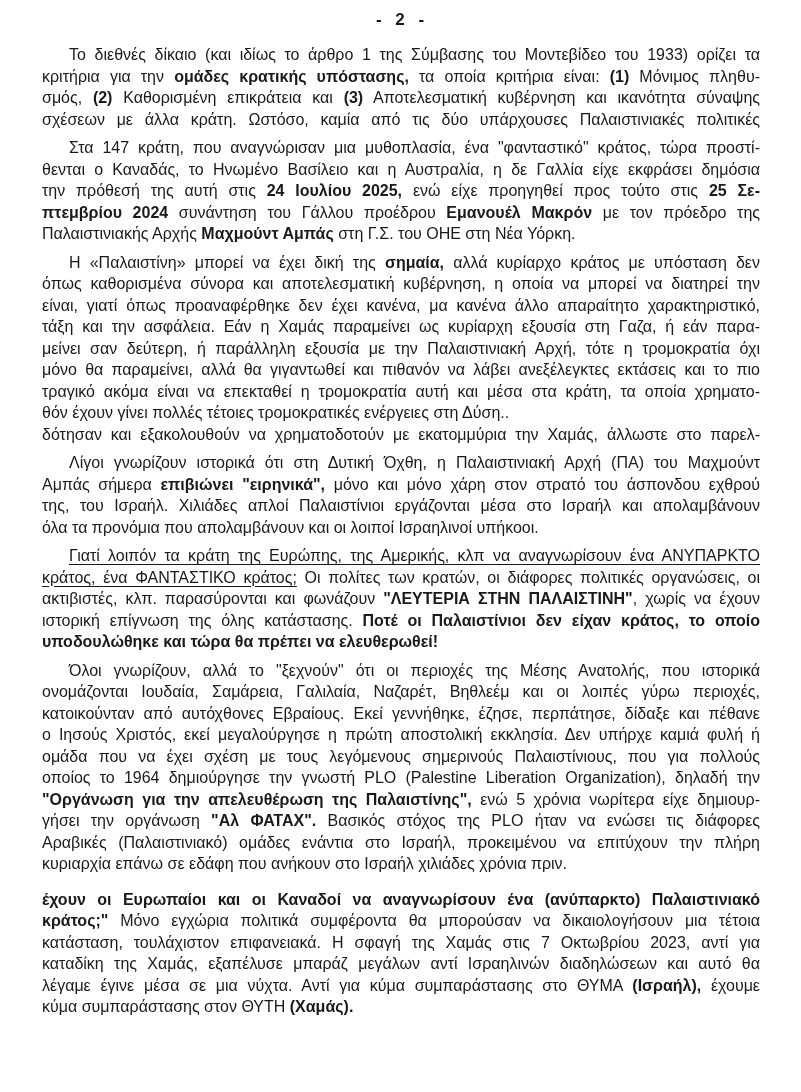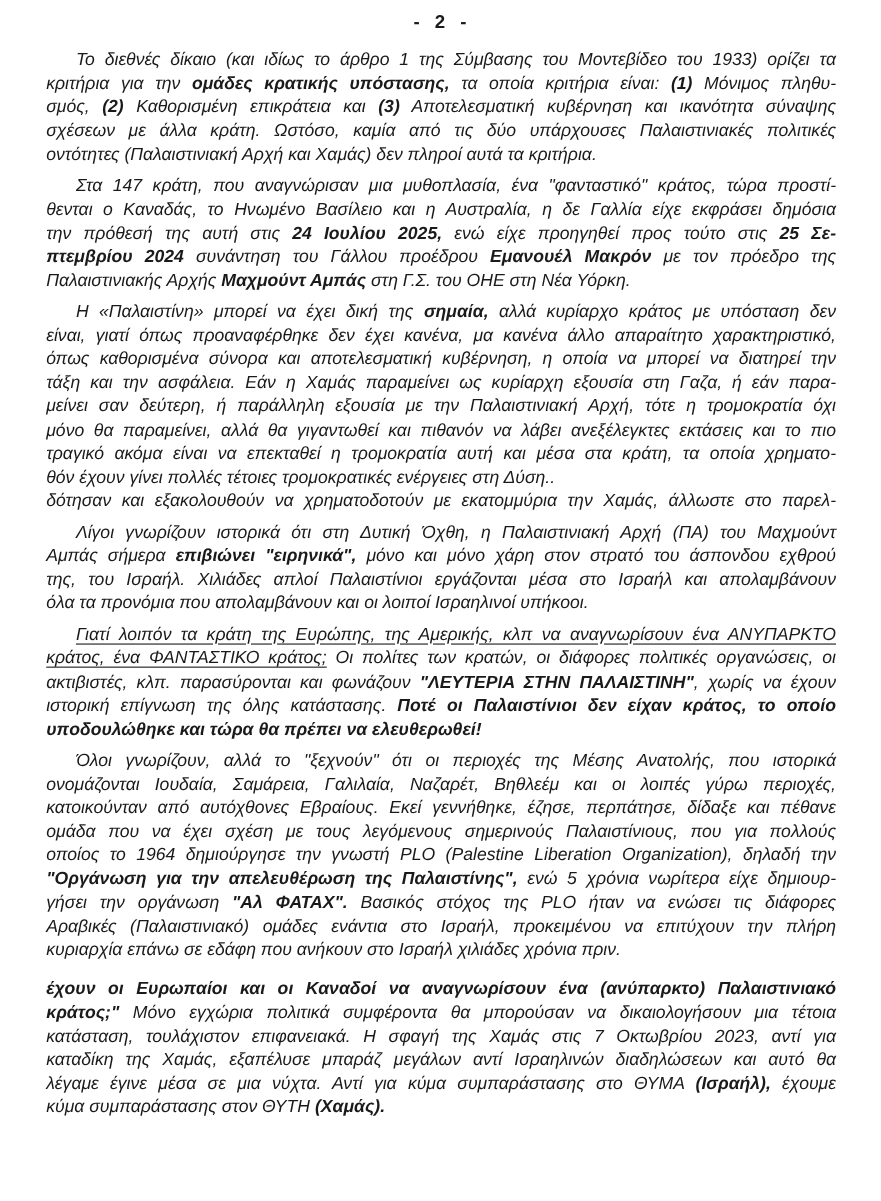--- a/index.html
+++ b/index.html
@@ -26,21 +26,20 @@
     font-size: 17px;
     font-weight: bold;
     word-spacing: 7px;
     letter-spacing: 1px;
   }
   .doc-body {
     position: absolute;
     left: 42px;
     top: 44px;
     width: 718px;
-    font-style: italic;
   }
   .para {
     margin: 0 0 7px 0;
   }
   .para.space-before {
     margin-top: 14px;
   }
   .line {
     font-size: 16px;
     line-height: 21.5px;
@@ -67,33 +66,32 @@
 <body>
 
 <div class="page">
   <div class="page-header">- 2 -</div>
   <div class="doc-body">
       <div class="para">
         <div class="line indent"><span class="">Το διεθνές δίκαιο (και ιδίως το άρθρο 1 της Σύμβασης του Μοντεβίδεο του 1933) ορίζει τα</span></div>
         <div class="line"><span class="">κριτήρια για την </span><span class="seg-bold ">ομάδες κρατικής υπόστασης,</span><span class=""> τα οποία κριτήρια είναι: </span><span class="seg-bold ">(1)</span><span class=""> Μόνιμος πληθυ-</span></div>
         <div class="line"><span class="">σμός, </span><span class="seg-bold ">(2)</span><span class=""> Καθορισμένη επικράτεια και </span><span class="seg-bold ">(3)</span><span class=""> Αποτελεσματική κυβέρνηση και ικανότητα σύναψης</span></div>
         <div class="line"><span class="">σχέσεων με άλλα κράτη. Ωστόσο, καμία από τις δύο υπάρχουσες Παλαιστινιακές πολιτικές</span></div>
-        <div class="line no-just"><span class="">οντότητες (Παλαιστινιακή Αρχή και Χαμάς) δεν πληροί αυτά τα κριτήρια.</span></div>
       </div>
       <div class="para">
         <div class="line indent"><span class="">Στα 147 κράτη, που αναγνώρισαν μια μυθοπλασία, ένα "φανταστικό" κράτος, τώρα προστί-</span></div>
         <div class="line"><span class="">θενται ο Καναδάς, το Ηνωμένο Βασίλειο και η Αυστραλία, η δε Γαλλία είχε εκφράσει δημόσια</span></div>
         <div class="line"><span class="">την πρόθεσή της αυτή στις </span><span class="seg-bold ">24 Ιουλίου 2025,</span><span class=""> ενώ είχε προηγηθεί προς τούτο στις </span><span class="seg-bold ">25 Σε-</span></div>
         <div class="line"><span class="seg-bold ">πτεμβρίου 2024</span><span class=""> συνάντηση του Γάλλου προέδρου </span><span class="seg-bold ">Εμανουέλ Μακρόν</span><span class=""> με τον πρόεδρο της</span></div>
         <div class="line no-just"><span class="">Παλαιστινιακής Αρχής </span><span class="seg-bold ">Μαχμούντ Αμπάς</span><span class=""> στη Γ.Σ. του ΟΗΕ στη Νέα Υόρκη.</span></div>
       </div>
       <div class="para">
         <div class="line indent"><span class="">Η «Παλαιστίνη» μπορεί να έχει δική της </span><span class="seg-bold ">σημαία,</span><span class=""> αλλά κυρίαρχο κράτος με υπόσταση δεν</span></div>
+        <div class="line"><span class="">όπως καθορισμένα σύνορα και αποτελεσματική κυβέρνηση, η οποία να μπορεί να διατηρεί την</span></div>
         <div class="line"><span class="">είναι, γιατί όπως προαναφέρθηκε δεν έχει κανένα, μα κανένα άλλο απαραίτητο χαρακτηριστικό,</span></div>
-        <div class="line"><span class="">όπως καθορισμένα σύνορα και αποτελεσματική κυβέρνηση, η οποία να μπορεί να διατηρεί την</span></div>
         <div class="line"><span class="">τάξη και την ασφάλεια. Εάν η Χαμάς παραμείνει ως κυρίαρχη εξουσία στη Γαζα, ή εάν παρα-</span></div>
         <div class="line"><span class="">μείνει σαν δεύτερη, ή παράλληλη εξουσία με την Παλαιστινιακή Αρχή, τότε η τρομοκρατία όχι</span></div>
         <div class="line"><span class="">μόνο θα παραμείνει, αλλά θα γιγαντωθεί και πιθανόν να λάβει ανεξέλεγκτες εκτάσεις και το πιο</span></div>
         <div class="line"><span class="">τραγικό ακόμα είναι να επεκταθεί η τρομοκρατία αυτή και μέσα στα κράτη, τα οποία χρηματο-</span></div>
         <div class="line no-just"><span class="">θόν έχουν γίνει πολλές τέτοιες τρομοκρατικές ενέργειες στη Δύση..</span></div>
         <div class="line"><span class="">δότησαν και εξακολουθούν να χρηματοδοτούν με εκατομμύρια την Χαμάς, άλλωστε στο παρελ-</span></div>
       </div>
       <div class="para">
         <div class="line indent"><span class="">Λίγοι γνωρίζουν ιστορικά ότι στη Δυτική Όχθη, η Παλαιστινιακή Αρχή (ΠΑ) του Μαχμούντ</span></div>
         <div class="line"><span class="">Αμπάς σήμερα </span><span class="seg-bold ">επιβιώνει "ειρηνικά",</span><span class=""> μόνο και μόνο χάρη στον στρατό του άσπονδου εχθρού</span></div>
@@ -104,20 +102,21 @@
         <div class="line indent"><span class="seg-underline ">Γιατί λοιπόν τα κράτη της Ευρώπης, της Αμερικής, κλπ να αναγνωρίσουν ένα ΑΝΥΠΑΡΚΤΟ</span></div>
         <div class="line"><span class="seg-underline ">κράτος, ένα ΦΑΝΤΑΣΤΙΚΟ κράτος;</span><span class=""> Οι πολίτες των κρατών, οι διάφορες πολιτικές οργανώσεις, οι</span></div>
         <div class="line"><span class="">ακτιβιστές, κλπ. παρασύρονται και φωνάζουν </span><span class="seg-bold ">"ΛΕΥΤΕΡΙΑ ΣΤΗΝ ΠΑΛΑΙΣΤΙΝΗ"</span><span class="">, χωρίς να έχουν</span></div>
         <div class="line"><span class="">ιστορική επίγνωση της όλης κατάστασης. </span><span class="seg-bold ">Ποτέ οι Παλαιστίνιοι δεν είχαν κράτος, το οποίο</span></div>
         <div class="line no-just"><span class="seg-bold ">υποδουλώθηκε και τώρα θα πρέπει να ελευθερωθεί!</span></div>
       </div>
       <div class="para">
         <div class="line indent"><span class="">Όλοι γνωρίζουν, αλλά το "ξεχνούν" ότι οι περιοχές της Μέσης Ανατολής, που ιστορικά</span></div>
         <div class="line"><span class="">ονομάζονται Ιουδαία, Σαμάρεια, Γαλιλαία, Ναζαρέτ, Βηθλεέμ και οι λοιπές γύρω περιοχές,</span></div>
         <div class="line"><span class="">κατοικούνταν από αυτόχθονες Εβραίους. Εκεί γεννήθηκε, έζησε, περπάτησε, δίδαξε και πέθανε</span></div>
+        <div class="line"><span class="">ο Ιησούς Χριστός, εκεί μεγαλούργησε η πρώτη αποστολική εκκλησία. Δεν υπήρχε καμιά φυλή ή</span></div>
         <div class="line"><span class="">ομάδα που να έχει σχέση με τους λεγόμενους σημερινούς Παλαιστίνιους, που για πολλούς</span></div>
         <div class="line"><span class="">οποίος το 1964 δημιούργησε την γνωστή PLO (Palestine Liberation Organization), δηλαδή την</span></div>
         <div class="line"><span class="seg-bold ">"Οργάνωση για την απελευθέρωση της Παλαιστίνης",</span><span class=""> ενώ 5 χρόνια νωρίτερα είχε δημιουρ-</span></div>
         <div class="line"><span class="">γήσει την οργάνωση </span><span class="seg-bold ">"Αλ ΦΑΤΑΧ".</span><span class=""> Βασικός στόχος της PLO ήταν να ενώσει τις διάφορες</span></div>
         <div class="line"><span class="">Αραβικές (Παλαιστινιακό) ομάδες ενάντια στο Ισραήλ, προκειμένου να επιτύχουν την πλήρη</span></div>
         <div class="line no-just"><span class="">κυριαρχία επάνω σε εδάφη που ανήκουν στο Ισραήλ χιλιάδες χρόνια πριν.</span></div>
       </div>
       <div class="para space-before">
         <div class="line"><span class="seg-bold ">έχουν οι Ευρωπαίοι και οι Καναδοί να αναγνωρίσουν ένα (ανύπαρκτο) Παλαιστινιακό</span></div>
         <div class="line"><span class="seg-bold ">κράτος;"</span><span class=""> Μόνο εγχώρια πολιτικά συμφέροντα θα μπορούσαν να δικαιολογήσουν μια τέτοια</span></div>

